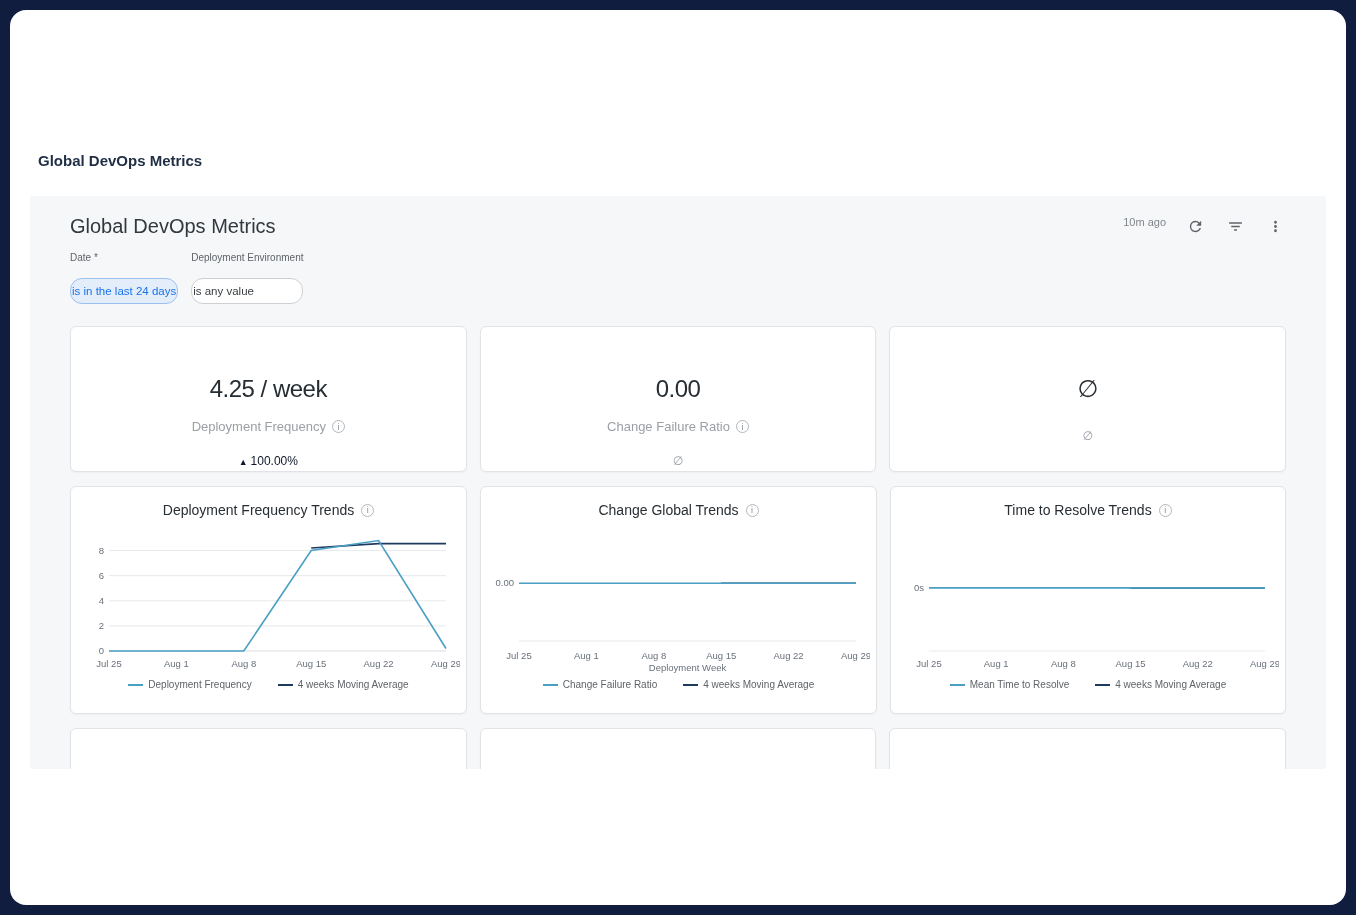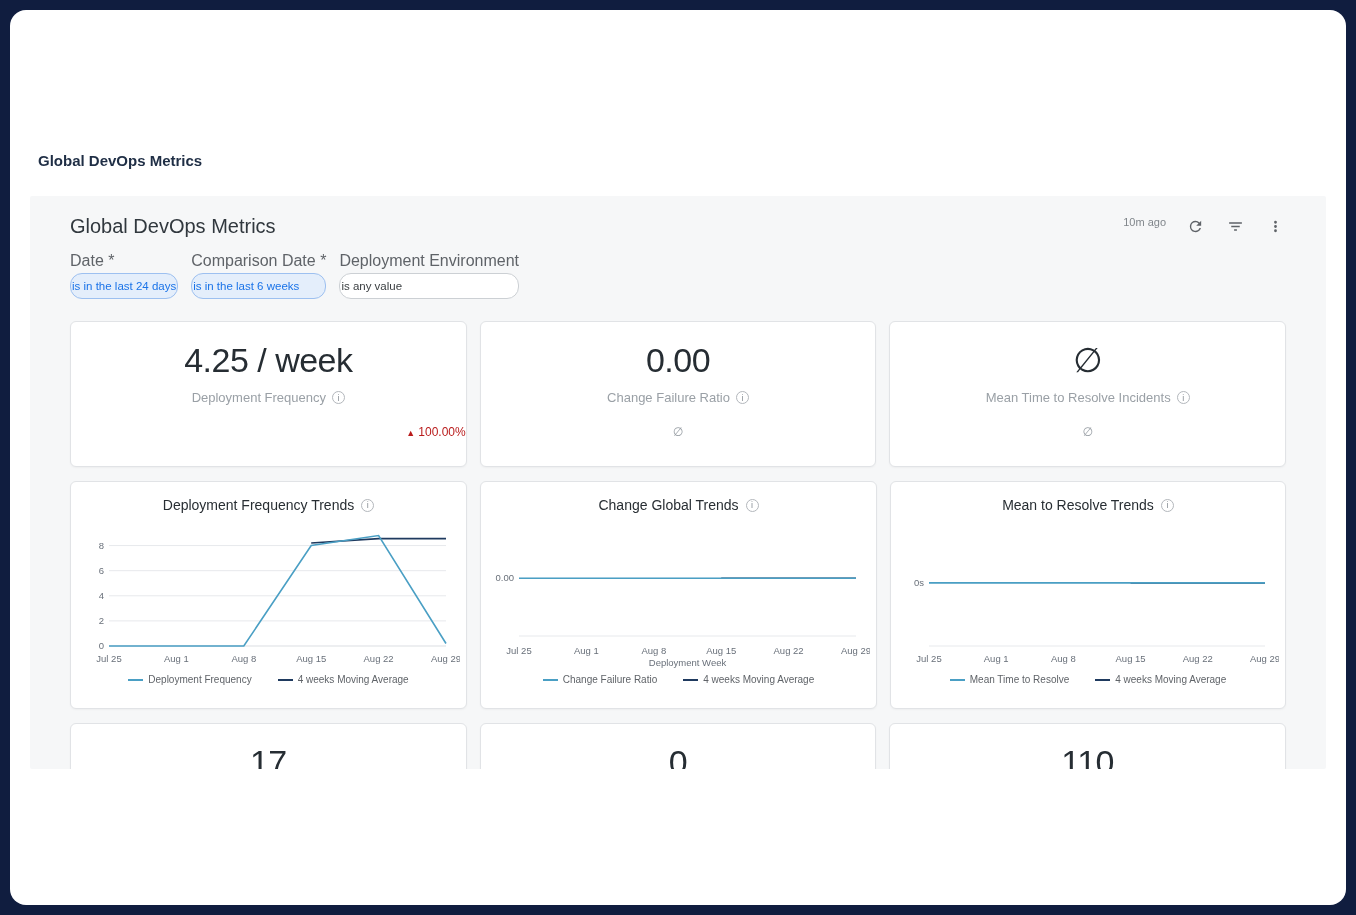--- a/index.html
+++ b/index.html
@@ -41,21 +41,21 @@
   .dash-title { font-size: 20px; font-weight: 400; color: #31383e; }
   .dash-controls { display: flex; align-items: flex-start; gap: 18px; }
   .last-refresh { font-size: 11px; color: #80868b; }
   .icon-btn {
     width: 22px; height: 22px;
     display: inline-flex; align-items: center; justify-content: center;
     cursor: pointer; border-radius: 3px;
   }
   .filters { display: flex; gap: 13px; margin-top: 8px; }
   .filter-group { display: flex; flex-direction: column; }
-  .filter-label { font-size: 16px; color: #5f6368; margin-bottom: 3px; }
+  .filter-label { font-size: 10px; color: #5f6368; margin-bottom: 15px; }
   .chip {
     height: 26px;
     padding: 0 1px;
     border-radius: 12px;
     font-size: 11.5px;
     display: inline-flex;
     align-items: center;
     cursor: pointer;
     white-space: nowrap;
   }
@@ -70,34 +70,34 @@
   .grid.charts { margin-top: 14px; }
   .grid.bottom { margin-top: 14px; }
   .card {
     background: #ffffff;
     border: 1px solid #e1e3e6;
     border-radius: 6px;
     box-shadow: 0 1px 2px rgba(0,0,0,0.04);
   }
   .kpi-card { height: 146px; text-align: center; }
   .kpi-value {
-    margin-top: 18px;
+    margin-top: 42px;
     line-height: 40px;
-    font-size: 34px;
+    font-size: 24px;
     color: #262d33;
     letter-spacing: -0.5px;
   }
   .kpi-label {
     margin-top: 10px;
     font-size: 13px;
     color: #9aa0a6;
     display: flex; align-items: center; justify-content: center; gap: 6px;
   }
   .kpi-delta { margin-top: 20px; font-size: 12px; }
-  .kpi-delta.positive { color: #b91c1c; text-align: right; }
+  .kpi-delta.positive { color: #0f172a; }
   .kpi-delta.null { color: #9aa0a6; }
   .delta-icon { font-size: 9px; margin-right: 3px; }
   .info-icon {
     width: 13px; height: 13px;
     border: 1px solid #b3b7bc;
     border-radius: 50%;
     color: #8a9097;
     font-size: 9px;
     display: inline-flex; align-items: center; justify-content: center;
     cursor: pointer;
@@ -152,24 +152,20 @@
         </span>
       </div>
     </div>
 
     <div class="filters">
       <div class="filter-group">
         <span class="filter-label">Date *</span>
         <span class="chip blue">is in the last 24 days</span>
       </div>
       <div class="filter-group">
-        <span class="filter-label">Comparison Date *</span>
-        <span class="chip blue">is in the last 6 weeks</span>
-      </div>
-      <div class="filter-group">
         <span class="filter-label">Deployment Environment</span>
         <span class="chip plain">is any value</span>
       </div>
     </div>
 
     <div class="grid kpis">
       <div class="card kpi-card">
         <div class="kpi-value">4.25 / week</div>
         <div class="kpi-label">
           <span>Deployment Frequency</span>
@@ -184,24 +180,20 @@
         <div class="kpi-label">
           <span>Change Failure Ratio</span>
           <span class="info-icon"></span>
         </div>
         <div class="kpi-delta null">
           <span>∅</span>
         </div>
       </div>
       <div class="card kpi-card">
         <div class="kpi-value">∅</div>
-        <div class="kpi-label">
-          <span>Mean Time to Resolve Incidents</span>
-          <span class="info-icon"></span>
-        </div>
         <div class="kpi-delta null">
           <span>∅</span>
         </div>
       </div>
     </div>
 
     <div class="grid charts">
 
       <div class="card chart-card">
         <div class="chart-title-row">
@@ -267,21 +259,21 @@
           </div>
           <div class="legend-item">
             <span class="legend-swatch" style="background: rgb(31, 58, 95);"></span>
             <span class="legend-label">4 weeks Moving Average</span>
           </div>
         </div>
       </div>
 
       <div class="card chart-card">
         <div class="chart-title-row">
-          <span class="chart-title">Mean to Resolve Trends</span>
+          <span class="chart-title">Time to Resolve Trends</span>
           <span class="info-icon"></span>
         </div>
         <div class="chart-box"><svg width="382" height="152">
               <line x1="32" y1="64.88372093023256" x2="368" y2="64.88372093023256" stroke="#e7e9ec" stroke-width="1"></line>
               <text x="27" y="67.88372093023256" text-anchor="end" font-size="9.5" fill="#69707a">0s</text>
               <line x1="32" y1="128" x2="368" y2="128" stroke="#e7e9ec" stroke-width="1"></line>
               <text x="32" y="144" text-anchor="middle" font-size="9.5" fill="#69707a">Jul 25</text>
               <text x="99.2" y="144" text-anchor="middle" font-size="9.5" fill="#69707a">Aug 1</text>
               <text x="166.4" y="144" text-anchor="middle" font-size="9.5" fill="#69707a">Aug 8</text>
               <text x="233.6" y="144" text-anchor="middle" font-size="9.5" fill="#69707a">Aug 15</text>

